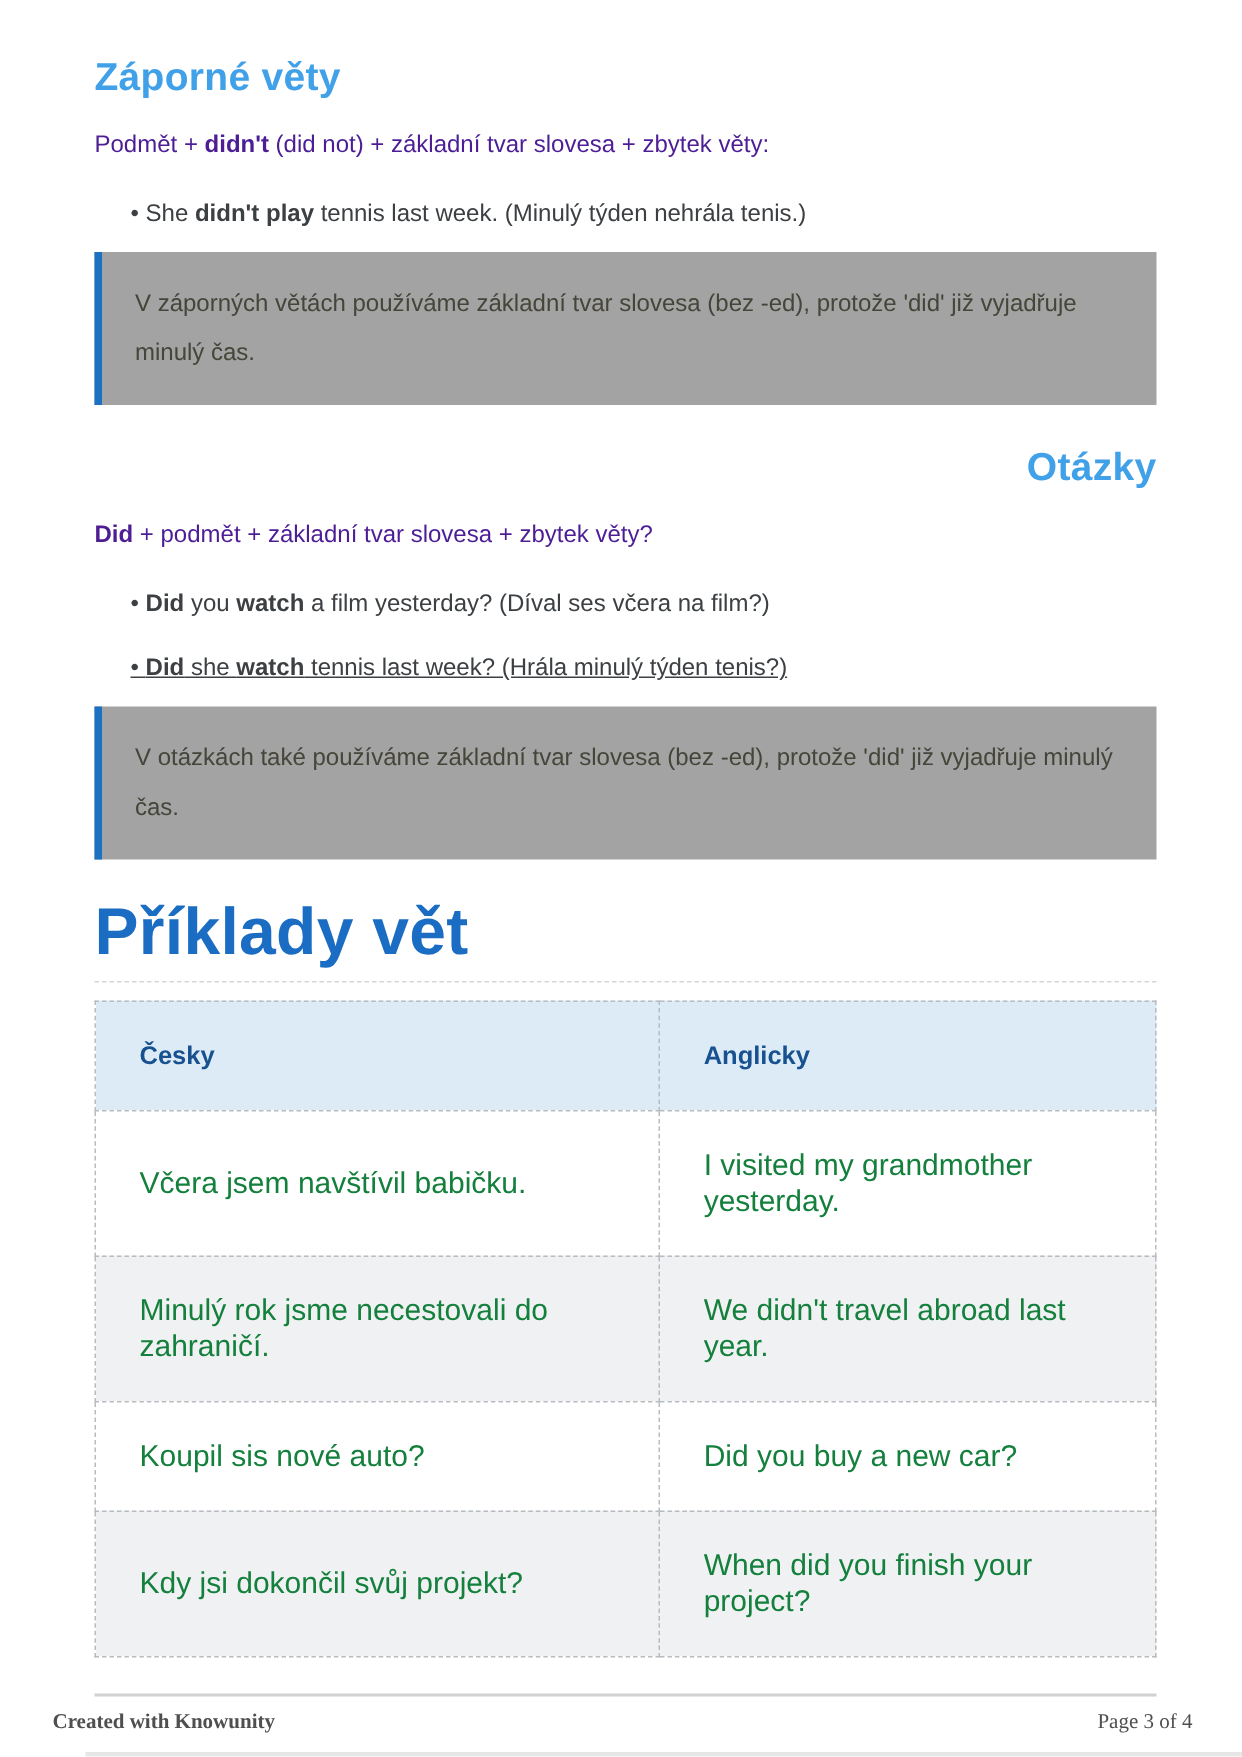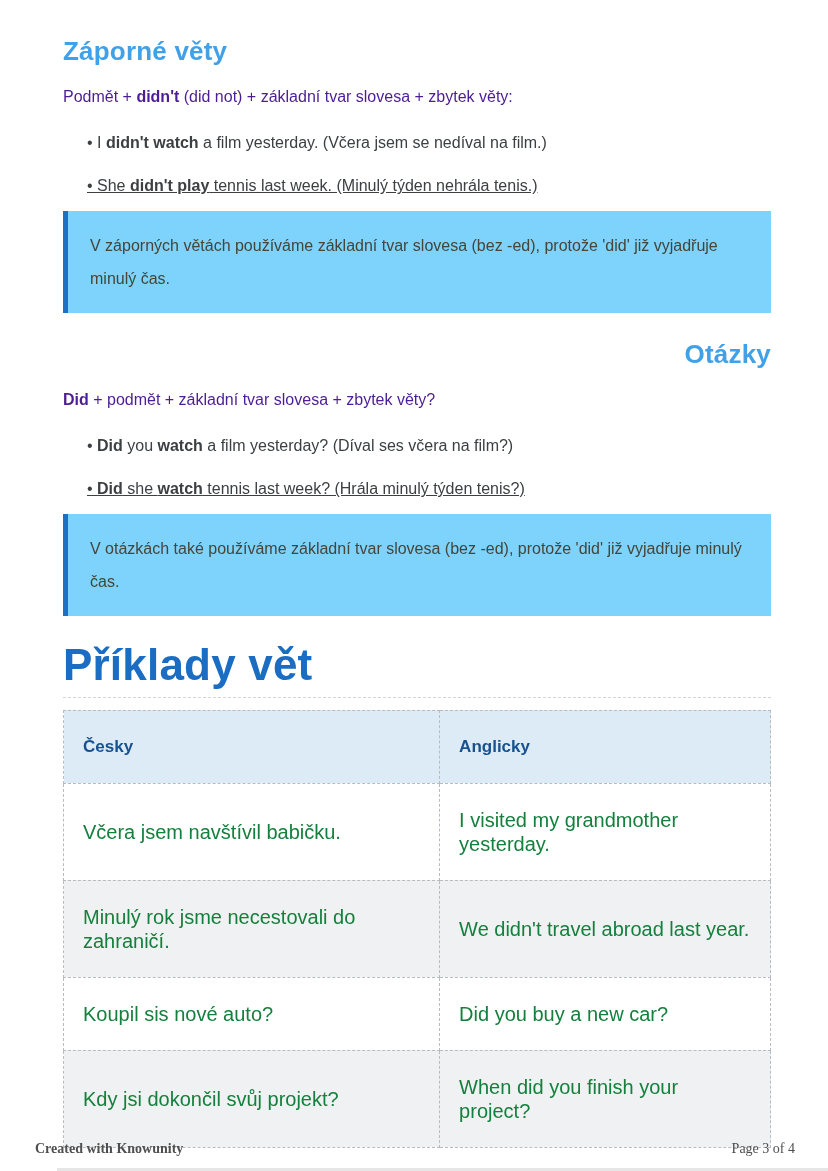--- a/index.html
+++ b/index.html
@@ -47,21 +47,21 @@
     font-size: 16px;
     line-height: 24px;
     color: #3c4043;
   }
   ul.example-list li + li { margin-top: 19px; text-decoration: underline; }
   ul.example-list li::before {
     content: "\2022\00a0";
     color: #3c4043;
   }
   .callout {
-    background: #7dd3fc;
+    background: #a3a3a3;
     border-left: 5px solid #1d71c2;
     padding: 18px 24px 18px 22px;
     font-size: 16px;
     line-height: 33px;
     color: #45453a;
   }
   .dashed-divider {
     border: none;
     border-top: 1px dashed #d3d6d9;
     margin: 0 0 12px 0;
@@ -70,21 +70,21 @@
     width: 100%;
     border-collapse: collapse;
     table-layout: fixed;
   }
   table.examples col.c1 { width: 53.2%; }
   table.examples col.c2 { width: 46.8%; }
   table.examples th, table.examples td {
     border: 1px dashed #b8bcc0;
     vertical-align: middle;
     text-align: left;
-    padding: 24px 19px;
+    padding: 24px 29px;
   }
   table.examples th {
     background: #ddebf7;
     color: #17518f;
     font-size: 17px;
     font-weight: bold;
     line-height: 24px;
   }
   table.examples td {
     font-size: 20px;
@@ -119,21 +119,20 @@
 </style>
 </head>
 <body>
 
 <div class="content">
 
   <section>
     <h2 class="section-title">Záporné věty</h2>
     <p class="formula"><span>Podmět + </span><b>didn't</b><span> (did not) + základní tvar slovesa + zbytek věty:</span></p>
     <ul class="example-list">
-      <li><span>I </span><b>didn't watch</b><span> a film yesterday. (Včera jsem se nedíval na film.)</span></li>
       <li><span>She </span><b>didn't play</b><span> tennis last week. (Minulý týden nehrála tenis.)</span></li>
     </ul>
     <div class="callout">
       <span>V záporných větách používáme základní tvar slovesa (bez -ed), protože 'did' již vyjadřuje minulý čas.</span>
     </div>
   </section>
 
   <section>
     <h2 class="section-title second">Otázky</h2>
     <p class="formula"><b>Did</b><span> + podmět + základní tvar slovesa + zbytek věty?</span></p>

